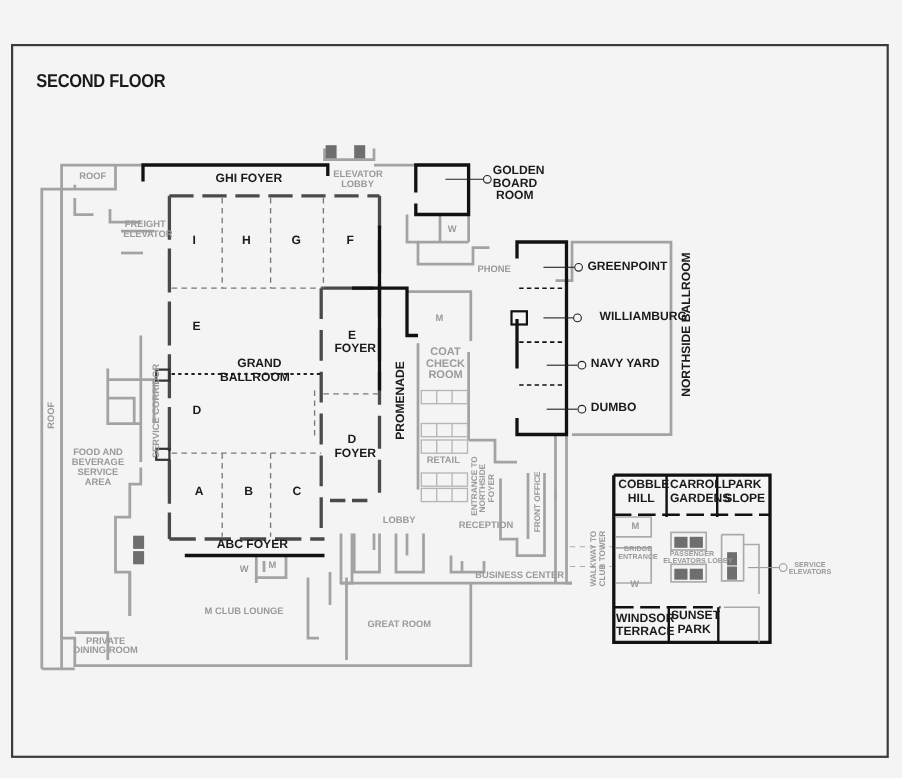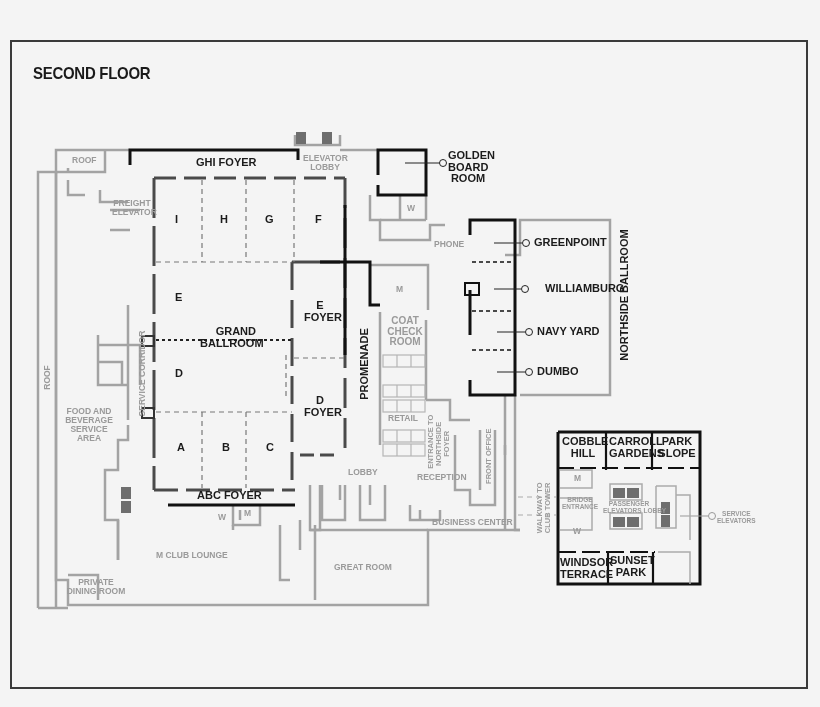--- a/index.html
+++ b/index.html
@@ -297,17 +297,17 @@
 <div class="lbl grey" style="left:334px;top:563px;">GREAT ROOM</div>
 <div class="lbl grey vert" style="left:102px;top:372px;width:80px;">SERVICE CORRIDOR</div>
 <div class="lbl grey" style="left:64px;top:407px;width:50px;">
   <div>FOOD AND</div>
   <div>BEVERAGE</div>
   <div>SERVICE</div>
   <div>AREA</div>
 </div>
 <div class="lbl grey" style="left:218px;top:513px;">W</div>
 <div class="lbl grey" style="left:244px;top:509px;">M</div>
-<div class="lbl grey" style="left:156px;top:551px;text-align:center;">M CLUB LOUNGE</div>
+<div class="lbl grey" style="left:186px;top:551px;text-align:center;">M CLUB LOUNGE</div>
 <div class="lbl grey" style="left:66px;top:578px;width:60px;">
   <div>PRIVATE</div>
   <div>DINING ROOM</div>
 </div>
 
 </body></html>

